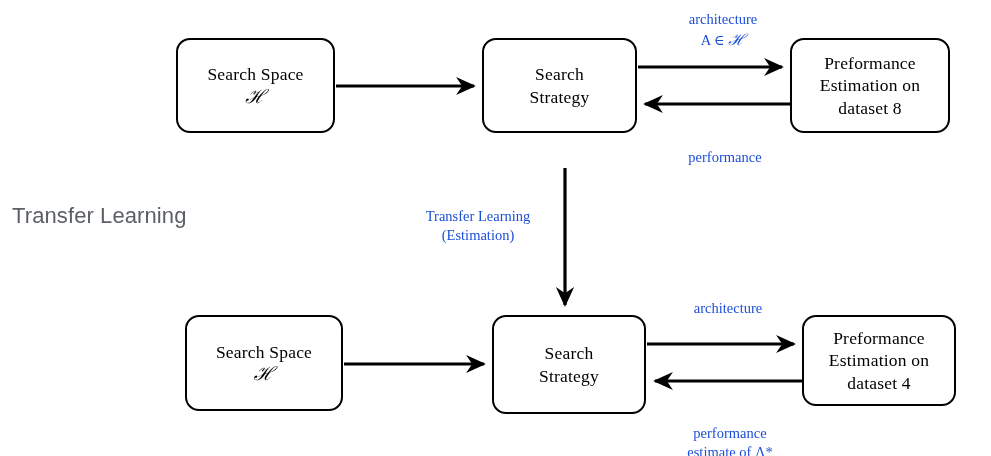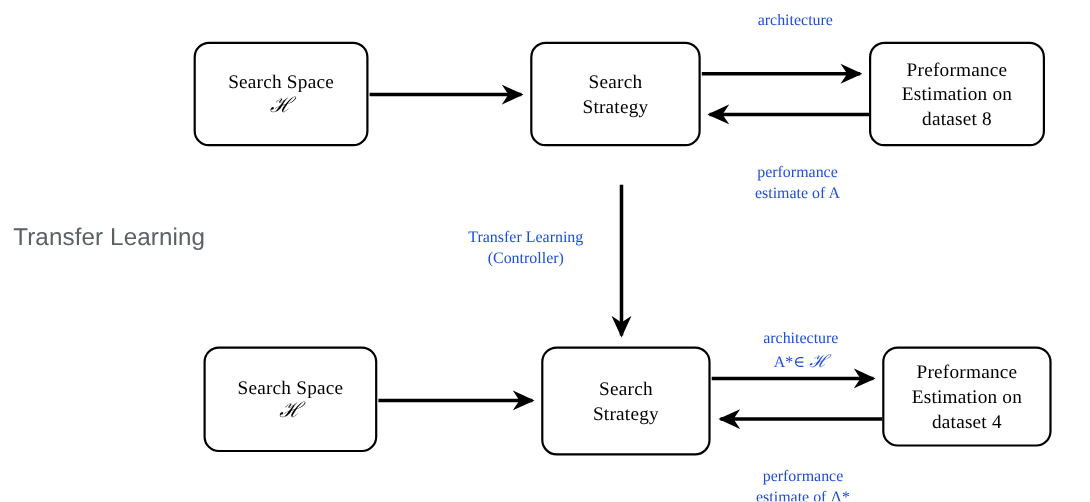--- a/index.html
+++ b/index.html
@@ -141,35 +141,34 @@
   </div>
 
   <div class="node-box" id="pe-bottom">
     <span class="node-line">Preformance</span>
     <span class="node-line">Estimation on</span>
     <span class="node-line">dataset 4</span>
   </div>
 
   <div class="edge-label" id="lbl-arch-top">
     <span class="lbl-line">architecture</span>
+    <span class="lbl-line"><span>A ∈ </span><span class="cal-a-sm">ℋ</span></span>
   </div>
 
   <div class="edge-label" id="lbl-perf-top">
     <span class="lbl-line">performance</span>
-    <span class="lbl-line">estimate of  A</span>
   </div>
 
   <div class="edge-label" id="lbl-transfer-ctrl">
     <span class="lbl-line">Transfer Learning</span>
-    <span class="lbl-line">(Controller)</span>
+    <span class="lbl-line">(Estimation)</span>
   </div>
 
   <div class="edge-label" id="lbl-arch-bottom">
     <span class="lbl-line">architecture</span>
-    <span class="lbl-line"><span>A*∈  </span><span class="cal-a-sm">ℋ</span></span>
   </div>
 
   <div class="edge-label" id="lbl-perf-bottom">
     <span class="lbl-line">performance</span>
     <span class="lbl-line">estimate of Λ*</span>
   </div>
 
 </div>
 
 </body></html>

